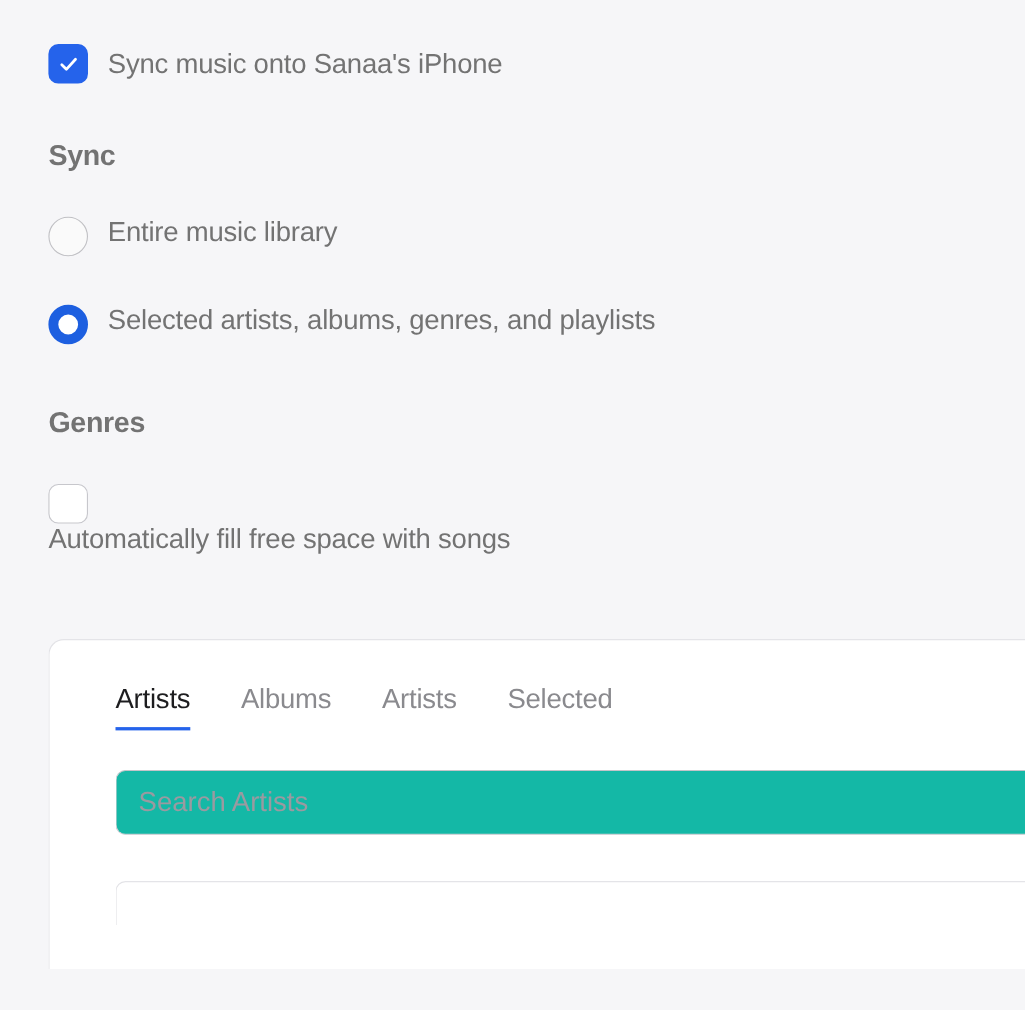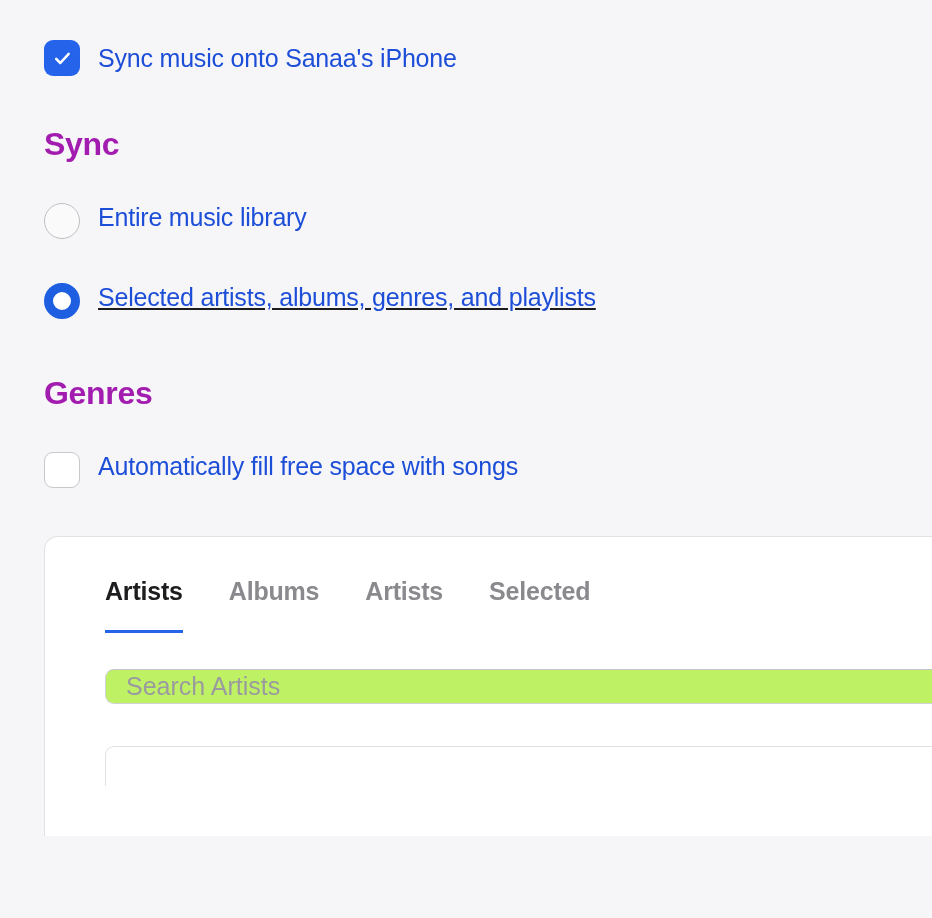--- a/index.html
+++ b/index.html
@@ -75,66 +75,66 @@
       background: #fafafa;
       border: 1.5px solid #c0c0c4;
     }
     .radio-checked {
       border: 9px solid #1d5fe0;
       background: #fff;
     }
     .label {
       font-size: 25px;
       font-weight: 400;
-      color: #1d4ed8;
+      color: #737373;
       letter-spacing: -0.2px;
     }
     .section-heading {
-      font-size: 32px;
+      font-size: 26px;
       font-weight: 700;
-      color: #a21caf;
+      color: #737373;
       margin-bottom: 40px;
       letter-spacing: -0.3px;
     }
     .tabs-panel {
       margin-top: 20px;
       background: #ffffff;
       border: 1px solid #e2e2e6;
       border-radius: 14px 0 0 0;
       border-right: none;
       border-bottom: none;
       padding: 40px 0 0 60px;
       min-height: 300px;
     }
     .tabs {
       display: flex;
       gap: 46px;
       margin-bottom: 36px;
     }
     .tab {
       font-size: 25px;
-      font-weight: 700;
+      font-weight: 400;
       color: #8a8a8e;
-      padding-bottom: 24px;
+      padding-bottom: 10px;
       cursor: pointer;
       letter-spacing: -0.2px;
     }
     .tab-active {
       color: #1d1d1f;
       border-bottom: 3.5px solid #2563eb;
     }
     .search-box {
       width: 100%;
       border: 1px solid #d1d1d6;
       border-top-color: #c4c4c9;
       border-radius: 9px;
-      padding: 2px 20px;
+      padding: 14px 20px;
       font-size: 25px;
       color: #1d1d1f;
-      background: #bef264;
+      background: #14b8a6;
       outline: none;
       border-right: none;
       border-top-right-radius: 0;
       border-bottom-right-radius: 0;
     }
     .search-box::placeholder {
       color: #9a9aa0;
     }
     .list-area {
       margin-top: 42px;
@@ -159,29 +159,29 @@
     <span class="label">Sync music onto Sanaa's iPhone</span>
   </div>
 
   <div class="section-heading">Sync</div>
 
   <div class="row-option">
     <div class="radio radio-unchecked"></div>
     <span class="label">Entire music library</span>
   </div>
 
-  <div class="row-option" style="margin-bottom:56px;text-decoration:underline;">
+  <div class="row-option" style="margin-bottom:56px;">
     <div class="radio radio-checked"></div>
     <span class="label">Selected artists, albums, genres, and playlists</span>
   </div>
 
   <div class="section-heading">Genres</div>
 
 
-  <div class="row-option" style="margin-bottom:48px;">
+  <div class="row-option" style="margin-bottom:76px;flex-direction:column;">
     <div class="checkbox checkbox-unchecked"></div>
     <span class="label">Automatically fill free space with songs</span>
   </div>
 
   <div class="tabs-panel">
     <div class="tabs">
       <div class="tab tab-active">Artists</div>
       <div class="tab">Albums</div>
       <div class="tab">Artists</div>
       <div class="tab">Selected</div>

